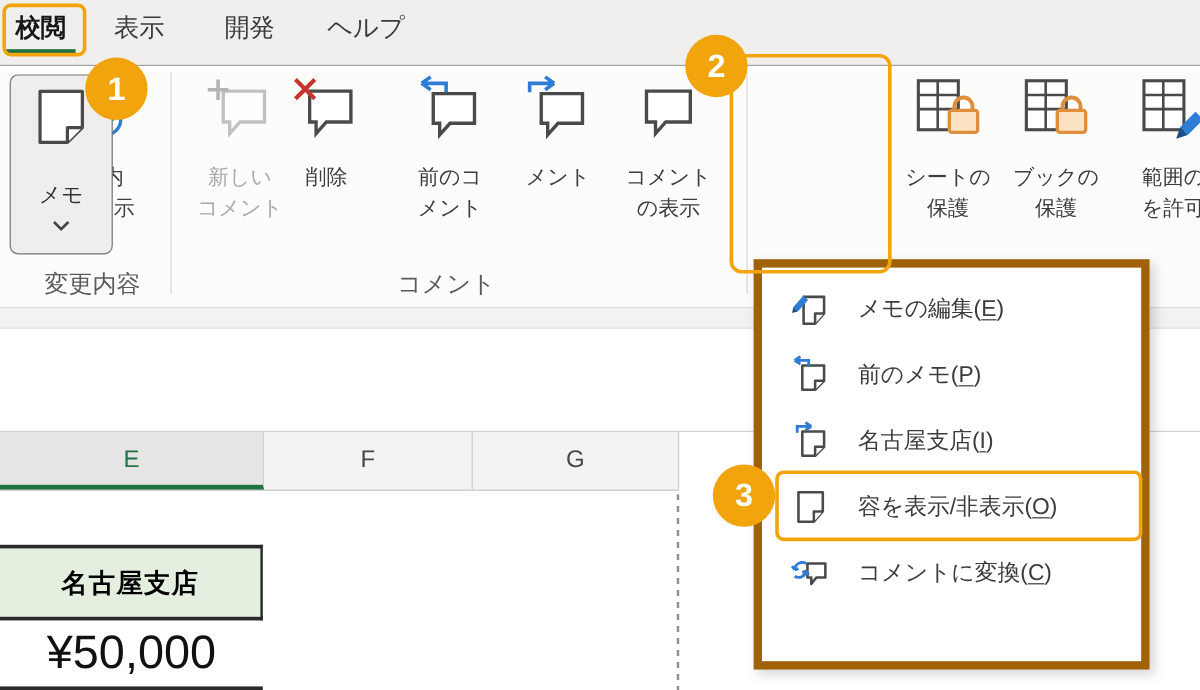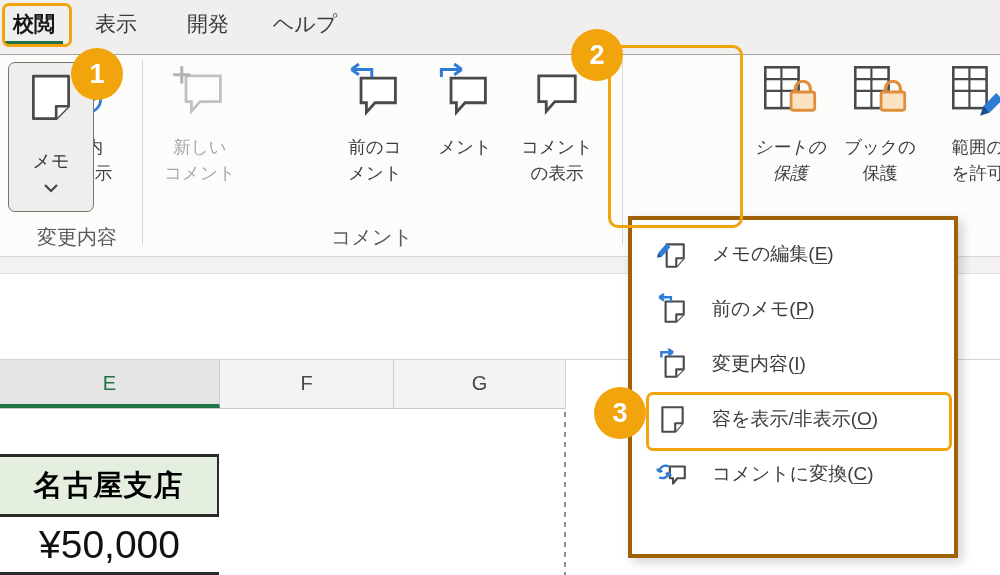--- a/index.html
+++ b/index.html
@@ -37,27 +37,27 @@
   #col-f{left:220px;width:174px;}
   #col-g{left:394px;width:172px;}
 
   #pagebreak{left:564px;top:412px;width:2px;height:163px;
      background:repeating-linear-gradient(to bottom,#8f8f8f 0 5px,transparent 5px 10px);}
 
   
   #cell-branch{left:0;top:454px;width:219px;height:63px;background:#e4efdf;
      border-top:3px solid #2a2a2a;border-bottom:3px solid #2a2a2a;border-right:2px solid #2a2a2a;
      box-sizing:border-box;display:flex;align-items:center;justify-content:center;
-     font-size:29px;font-weight:bold;color:#000;letter-spacing:1px;}
+     font-size:22px;font-weight:bold;color:#000;letter-spacing:1px;}
   #cell-amount{left:0;top:517px;width:219px;height:55px;display:flex;align-items:center;justify-content:center;
      font-size:39px;color:#111;}
   #cell-amount-border{left:0;top:572px;width:219px;height:3px;background:#2a2a2a;}
 
   
-  #memo-menu{left:628px;top:216px;width:330px;height:342px;background:#fff;border:4px solid #a16207;
+  #memo-menu{left:628px;top:216px;width:330px;height:342px;background:#fff;border:7px solid #a16207;
      box-sizing:border-box;box-shadow:4px 4px 10px rgba(0,0,0,.18);z-index:30;padding-top:6px;}
   .mitem{height:55px;display:flex;align-items:center;padding-left:24px;font-size:19px;color:#3d3c3b;cursor:default;}
   .mitem .mic{width:32px;height:32px;margin-right:24px;flex:0 0 32px;}
   .accel{text-decoration:underline;text-underline-offset:3px;}
 
   
   .hlbox{position:absolute;border:3px solid #f1a40b;border-radius:7px;z-index:60;pointer-events:none;}
   .step{position:absolute;width:52px;height:52px;border-radius:50%;background:#f1a40b;color:#fff;
         font-size:27px;font-weight:bold;display:flex;align-items:center;justify-content:center;z-index:61;}
 </style>
@@ -98,20 +98,29 @@
       <div class="ic">
         <svg width="58" height="60" viewBox="0 0 54 54">
           <path d="M14 12 H46 V36 H27 L19 45 V36 H14 Z" fill="#fdfdfd" stroke="#c3c1bf" stroke-width="2.6"></path>
           <path d="M10 3 V19 M2 11 H18" fill="none" stroke="#b5b3b1" stroke-width="2.8"></path>
         </svg>
       </div>
       <div class="lbl">新しい</div>
       <div class="lbl">コメント</div>
     </div>
 
+    <div class="rbtn" style="left:227px;width:90px;">
+      <div class="ic">
+        <svg width="58" height="60" viewBox="0 0 54 54">
+          <path d="M14 12 H46 V36 H27 L19 45 V36 H14 Z" fill="#fff" stroke="#4a4a4a" stroke-width="2.6"></path>
+          <path d="M3 3 L18 18 M18 3 L3 18" fill="none" stroke="#c8342b" stroke-width="3.2"></path>
+        </svg>
+      </div>
+      <div class="lbl">削除</div>
+    </div>
 
     <div class="rbtn" style="left:327px;width:96px;">
       <div class="ic">
         <svg width="58" height="60" viewBox="0 0 54 54">
           <path d="M14 14 H46 V37 H27 L19 46 V37 H14 Z" fill="#fff" stroke="#4a4a4a" stroke-width="2.6"></path>
           <path d="M24 13 V6 H5 M5 6 L12 1 M5 6 L12 11" fill="none" stroke="#2e7cd6" stroke-width="2.8"></path>
         </svg>
       </div>
       <div class="lbl">前のコ</div>
       <div class="lbl">メント</div>
@@ -149,21 +158,21 @@
       <div class="lbl">メモ</div>
       <div style="margin-top:6px;">
         <svg width="18" height="10" viewBox="0 0 18 10">
           <path d="M3 2 L9 8 L15 2" fill="none" stroke="#444" stroke-width="2.2"></path>
         </svg>
       </div>
     </div>
 
     <div class="vsep" style="left:741px;top:5px;height:150px;"></div>
 
-    <div class="rbtn" style="left:742px;width:96px;font-style:italic;">
+    <div class="rbtn" style="left:742px;width:96px;">
       <div class="ic">
         <svg width="58" height="60" viewBox="0 0 54 54">
           <rect x="4" y="4" width="31" height="38" fill="#fff" stroke="#4a4a4a" stroke-width="2.4"></rect>
           <line x1="4" y1="15" x2="35" y2="15" stroke="#4a4a4a" stroke-width="2"></line>
           <line x1="4" y1="26" x2="35" y2="26" stroke="#4a4a4a" stroke-width="2"></line>
           <line x1="19" y1="4" x2="19" y2="42" stroke="#4a4a4a" stroke-width="2"></line>
           <path d="M32 27 v-3 a7 7 0 0 1 14 0 v3" fill="none" stroke="#df8e3b" stroke-width="3"></path>
           <rect x="28" y="27" width="22" height="17" rx="2" fill="#fbe2c3" stroke="#df8e3b" stroke-width="2.6"></rect>
         </svg>
       </div>
@@ -246,21 +255,21 @@
     </div>
 
     <div class="mitem">
       <span class="mic">
         <svg width="32" height="32" viewBox="0 0 30 30">
           <path d="M9 8 H26 V20 L19 27 H9 Z" fill="#fff" stroke="#4a4a4a" stroke-width="2" stroke-linejoin="round"></path>
           <path d="M26 20 H19 V27" fill="#fff" stroke="#4a4a4a" stroke-width="2" stroke-linejoin="round"></path>
           <path d="M5 9 V4 H16 M16 4 L11.5 1 M16 4 L11.5 7" fill="none" stroke="#2e7cd6" stroke-width="2.2"></path>
         </svg>
       </span>
-      <span><span>変更内容(</span><span class="accel">I</span><span>)</span></span>
+      <span><span>名古屋支店(</span><span class="accel">I</span><span>)</span></span>
     </div>
 
     <div class="mitem">
       <span class="mic">
         <svg width="32" height="32" viewBox="0 0 30 30">
           <path d="M6 4 H25 V19 L18 27 H6 Z" fill="#fff" stroke="#4a4a4a" stroke-width="2" stroke-linejoin="round"></path>
           <path d="M25 19 H18 V27" fill="#fff" stroke="#4a4a4a" stroke-width="2" stroke-linejoin="round"></path>
         </svg>
       </span>
       <span><span>容を表示/非表示(</span><span class="accel">O</span><span>)</span></span>

